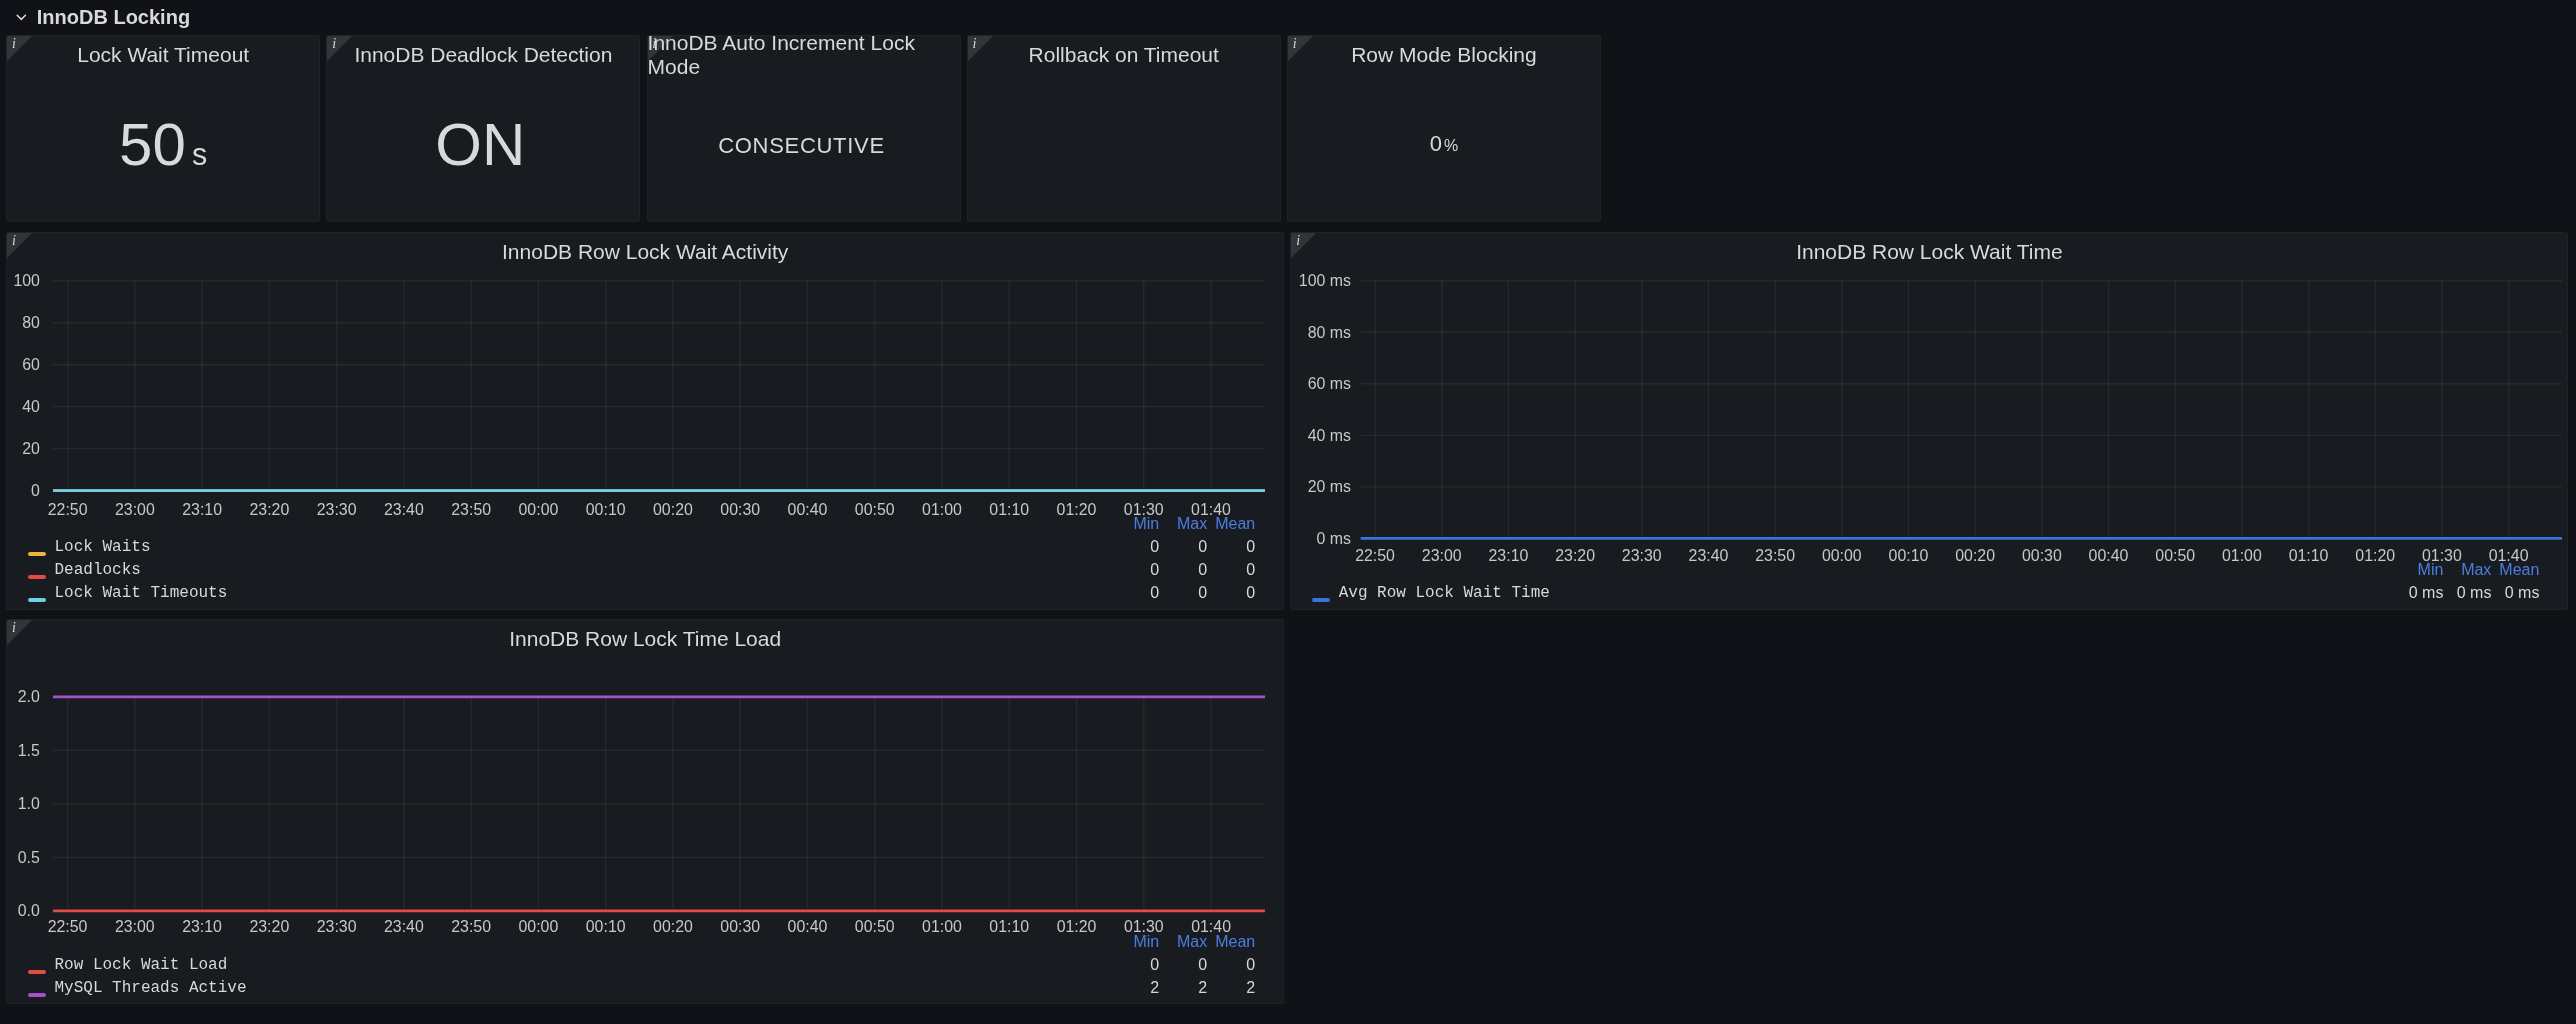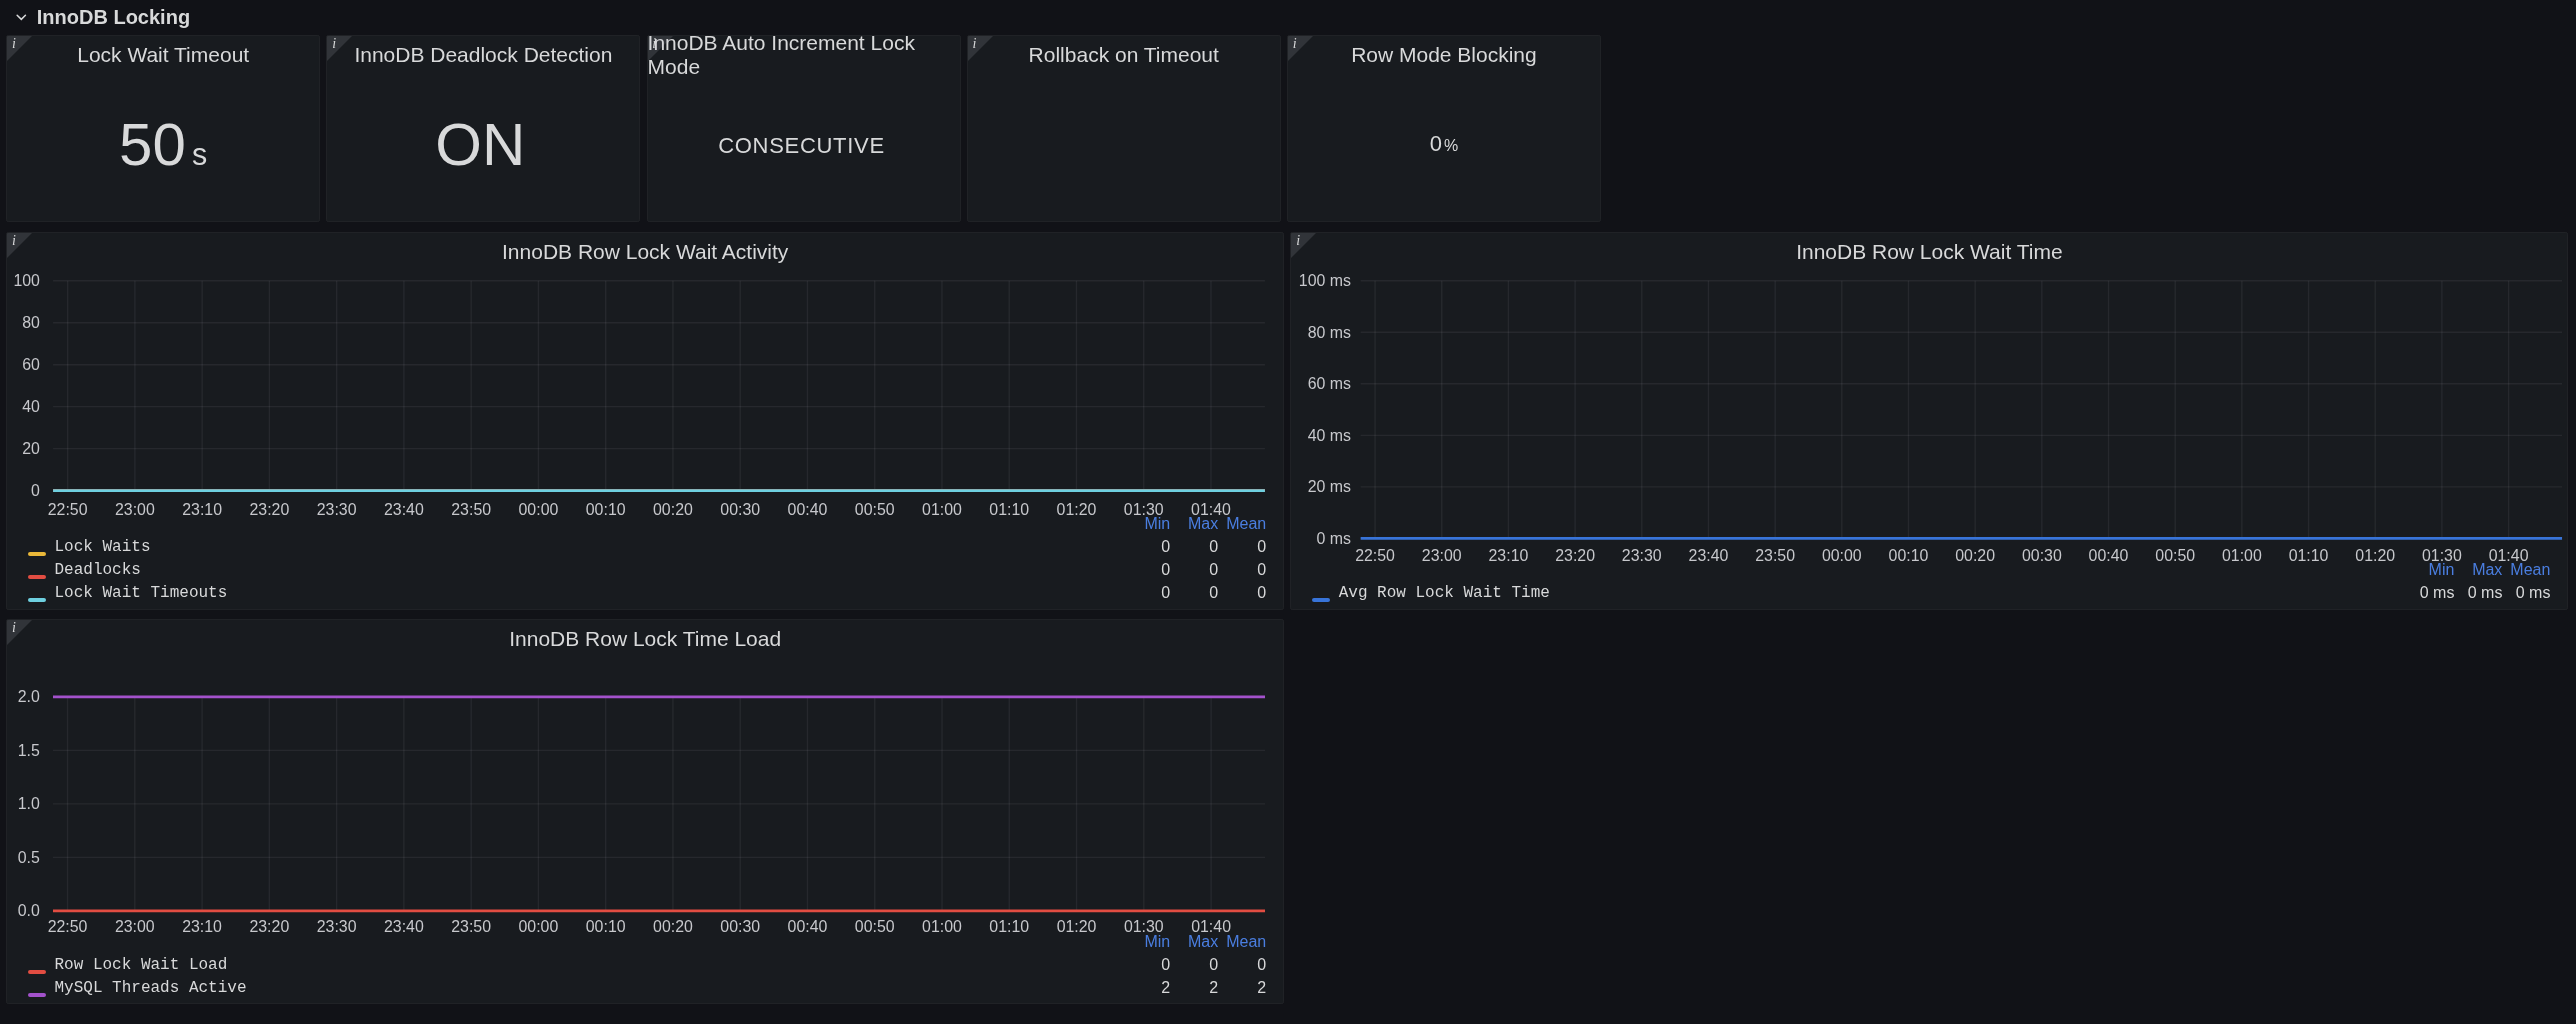--- a/index.html
+++ b/index.html
@@ -47,21 +47,21 @@
   .vwrap{white-space:nowrap;}
   .v-xl .val{font-size:60px;margin-top:40px;}
   .v-xl .suffix{font-size:30.5px;margin-left:6.2px;}
   .v-md .val{font-size:22px;letter-spacing:0.7px;}
   .v-md .suffix{font-size:26px;margin-left:4.2px;}
   .v-sm .val{font-size:22px;}
   .v-sm .suffix{font-size:16px;margin-left:2.1px;}
   .plot{position:absolute;inset:0;cursor:crosshair;}
   svg text{font-family:"Liberation Sans",sans-serif;}
   .legend{
-    position:absolute;left:21px;right:17px;bottom:4.2px;
+    position:absolute;left:21px;right:28px;bottom:4.2px;
     font-size:16px;color:var(--primary-text);z-index:2;
   }
   .lrow{display:flex;align-items:center;height:23px;}
   .lname{flex:1;display:flex;align-items:flex-end;min-width:0;font-family:Liberation Mono, monospace;}
   .sname{cursor:pointer;}
   .swatch{display:inline-block;width:18px;height:4.2px;border-radius:2.1px;margin-right:8.3px;cursor:pointer;}
   .lval{width:48px;text-align:right;white-space:nowrap;}
   .lh{color:var(--legend-header-text);font-weight:500;cursor:pointer;}
 </style>
 </head>

